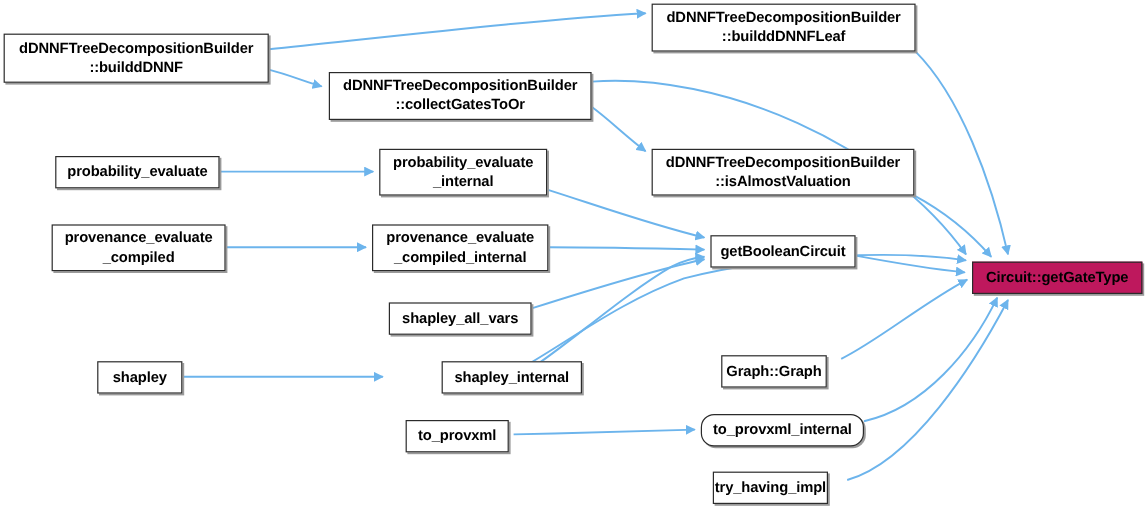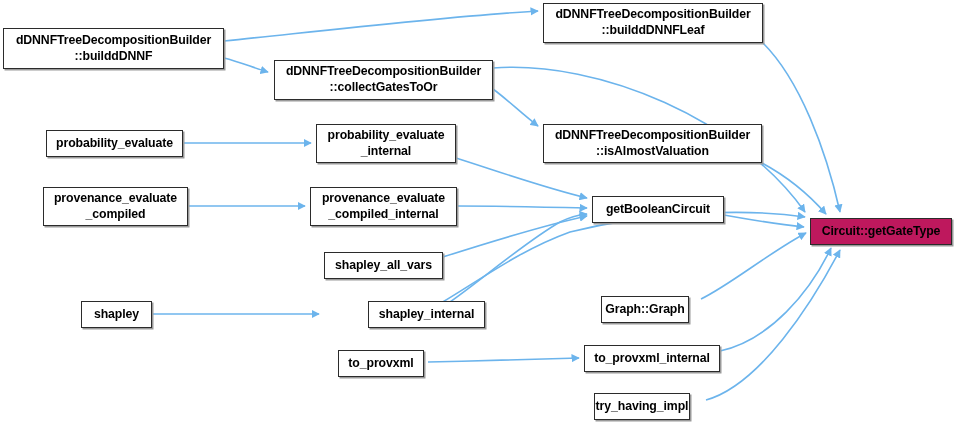--- a/index.html
+++ b/index.html
@@ -76,19 +76,19 @@
       <div class="node" style="left: 316px; top: 124px; width: 140px; height: 39px;">probability_evaluate
 _internal</div>
       <div class="node" style="left: 43px; top: 187px; width: 145px; height: 39px;">provenance_evaluate
 _compiled</div>
       <div class="node" style="left: 310px; top: 187px; width: 147px; height: 39px;">provenance_evaluate
 _compiled_internal</div>
       <div class="node" style="left: 324px; top: 252px; width: 119px; height: 27px;">shapley_all_vars</div>
       <div class="node" style="left: 81px; top: 301px; width: 71px; height: 27px;">shapley</div>
       <div class="node" style="left: 324px; top: 301px; width: 117px; height: 27px; margin-left: 44px;">shapley_internal</div>
       <div class="node" style="left: 338px; top: 350px; width: 86px; height: 27px;">to_provxml</div>
-      <div class="node" style="left: 592px; top: 196px; width: 132px; height: 27px;">getBooleanCircuit</div>
+      <div class="node" style="left: 592px; top: 196px; width: 121px; height: 27px;">getBooleanCircuit</div>
       <div class="node" style="left: 601px; top: 296px; width: 88px; height: 27px;">Graph::Graph</div>
-      <div class="node" style="left: 584px; top: 345px; width: 136px; height: 27px;">to_provxml_internal</div>
+      <div class="node" style="left: 584px; top: 345px; width: 136px; height: 27px; border-radius: 11px;">to_provxml_internal</div>
       <div class="node" style="left: 594px; top: 393px; width: 96px; height: 27px;">try_having_impl</div>
       <div class="node highlight" style="left: 810px; top: 218px; width: 142px; height: 27px; background: #be185d;">Circuit::getGateType</div>
     </div>
 </div>
 
 </body></html>

